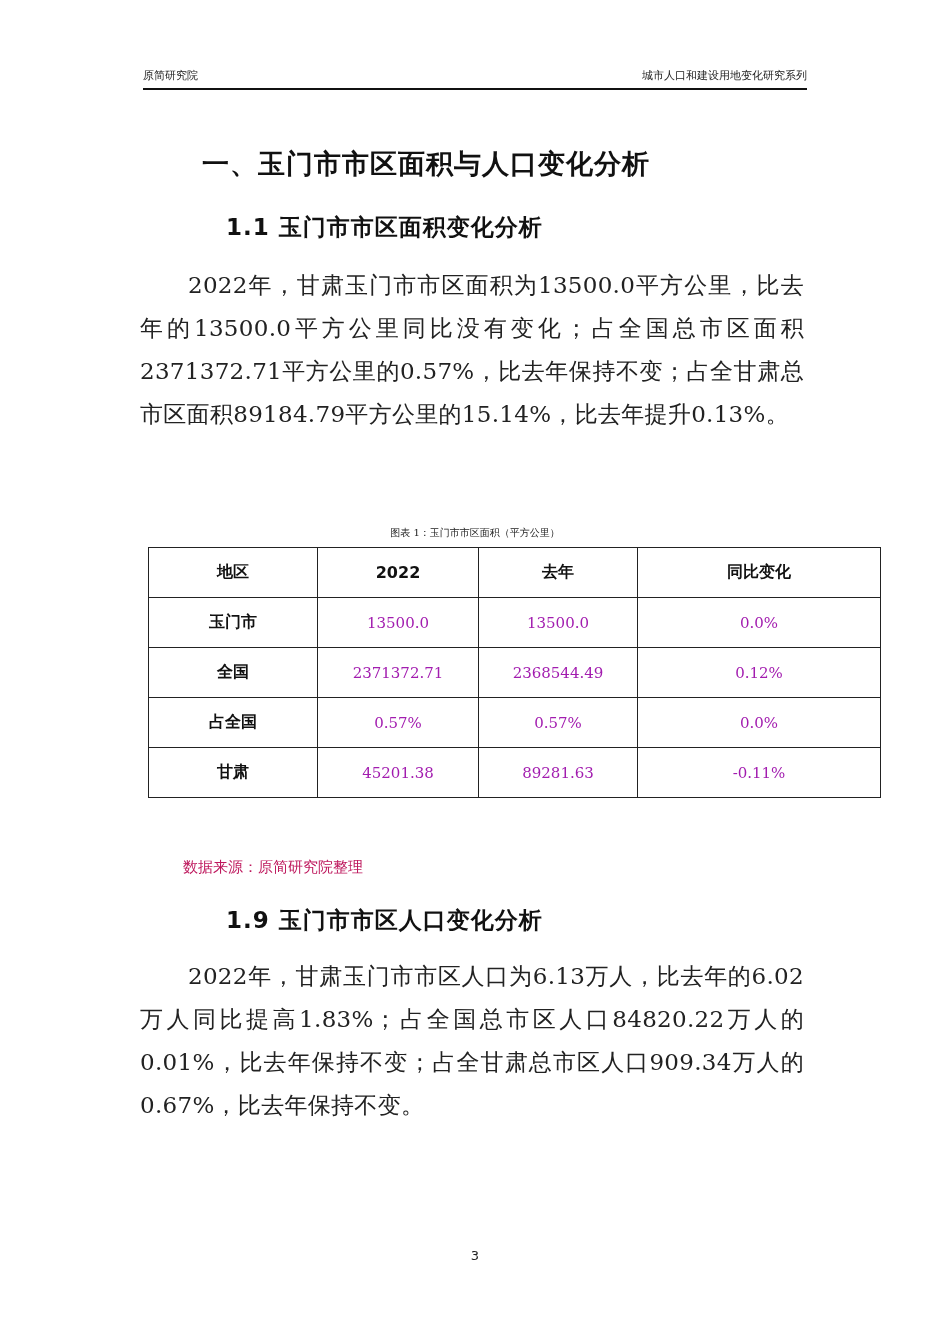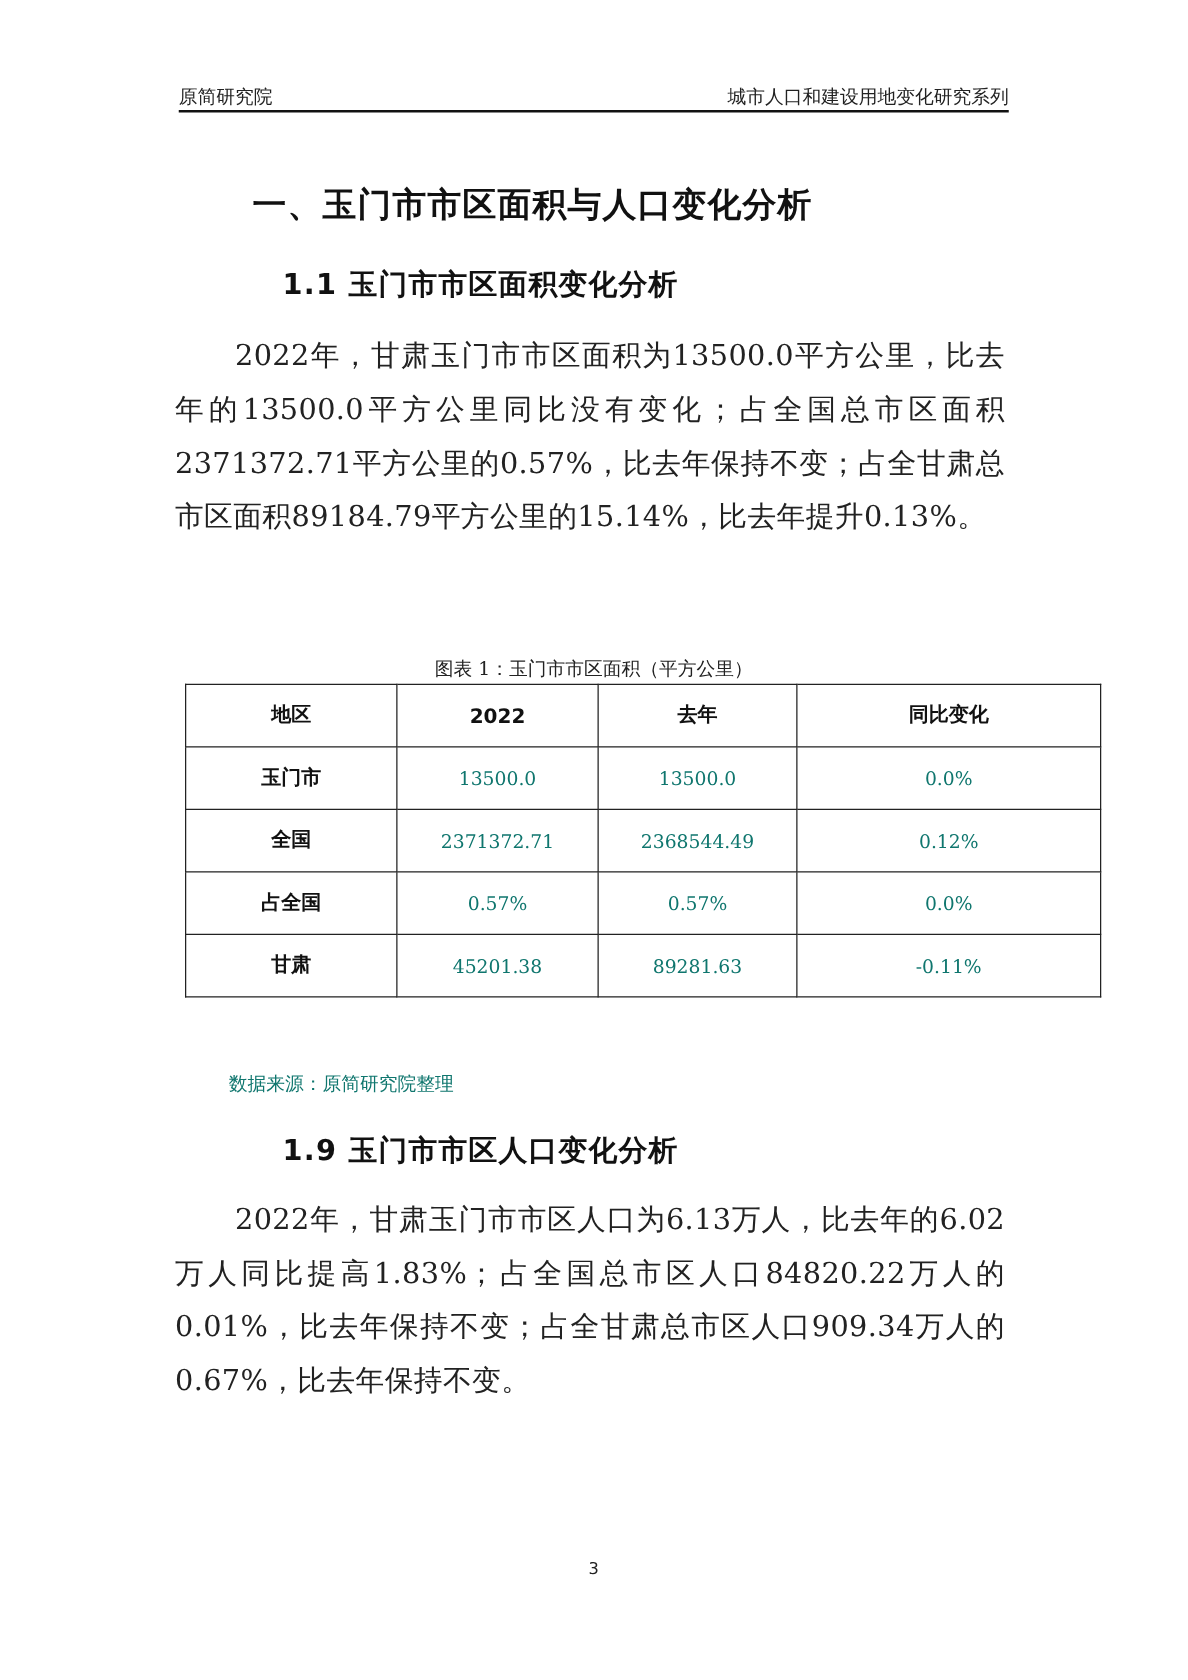--- a/index.html
+++ b/index.html
@@ -1,30 +1,30 @@
 <!DOCTYPE html>
 <html><head>
 <meta charset="utf-8">
 <style>
   html, body { margin:0; padding:0; background:#ffffff; }
   body { width:950px; height:1344px; position:relative; overflow:hidden; color:#111; font-family:"DejaVu Sans", sans-serif; }
-  .header { position:absolute; left:143px; top:68px; width:664px; height:20px; font-size:15px; color:#222; }
+  .header { position:absolute; left:143px; top:68px; width:664px; height:20px; font-size:11px; color:#222; }
   .header .left { position:absolute; left:0; top:0; }
   .header .right { position:absolute; right:0; top:0; }
   .header-rule { position:absolute; left:143px; top:88px; width:664px; height:2px; background:#111; }
   .h1 { position:absolute; left:202px; top:146px; font-size:27px; font-weight:bold; letter-spacing:1px; font-family:"DejaVu Sans", sans-serif; }
   .h2 { position:absolute; left:197px; font-size:23px; font-weight:bold; letter-spacing:1px; font-family:"DejaVu Sans", sans-serif;margin-left:29px; }
   .para { position:absolute; left:140px; width:664px; font-family:"DejaVu Serif", serif; font-size:23px; line-height:43px; text-indent:48px; text-align:justify; letter-spacing:0.3px; color:#222; }
-  .caption { position:absolute; left:143px; width:664px; top:526px; text-align:center; font-family:"DejaVu Serif", serif; font-size:15px; color:#222; }
+  .caption { position:absolute; left:143px; width:664px; top:526px; text-align:center; font-family:"DejaVu Serif", serif; font-size:10px; color:#222; }
   table { position:absolute; left:148px; top:547px; width:733px; border-collapse:collapse; font-size:15px; }
   td, th { border:1.5px solid #222; height:49px; text-align:center; vertical-align:middle; padding:0; }
   th { font-weight:bold; font-family:"DejaVu Sans", sans-serif; font-size:16px; }
   td.region { font-weight:bold; font-family:"DejaVu Sans", sans-serif; font-size:16px; }
-  td.num { font-family:"DejaVu Serif", serif; color:#0f766e; }
-  .source { position:absolute; left:183px; top:858px; font-family:"DejaVu Serif", serif; font-size:15px; color:#0f766e; }
+  td.num { font-family:"DejaVu Serif", serif; color:#a21caf; }
+  .source { position:absolute; left:183px; top:858px; font-family:"DejaVu Serif", serif; font-size:15px; color:#be185d; }
   .pagenum { position:absolute; left:0; width:950px; top:1248px; text-align:center; font-size:13px; color:#222; }
 </style>
 </head>
 <body>
 
 <div class="header">
   <span class="left">原简研究院</span>
   <span class="right">城市人口和建设用地变化研究系列</span>
 </div>
 <div class="header-rule"></div>

